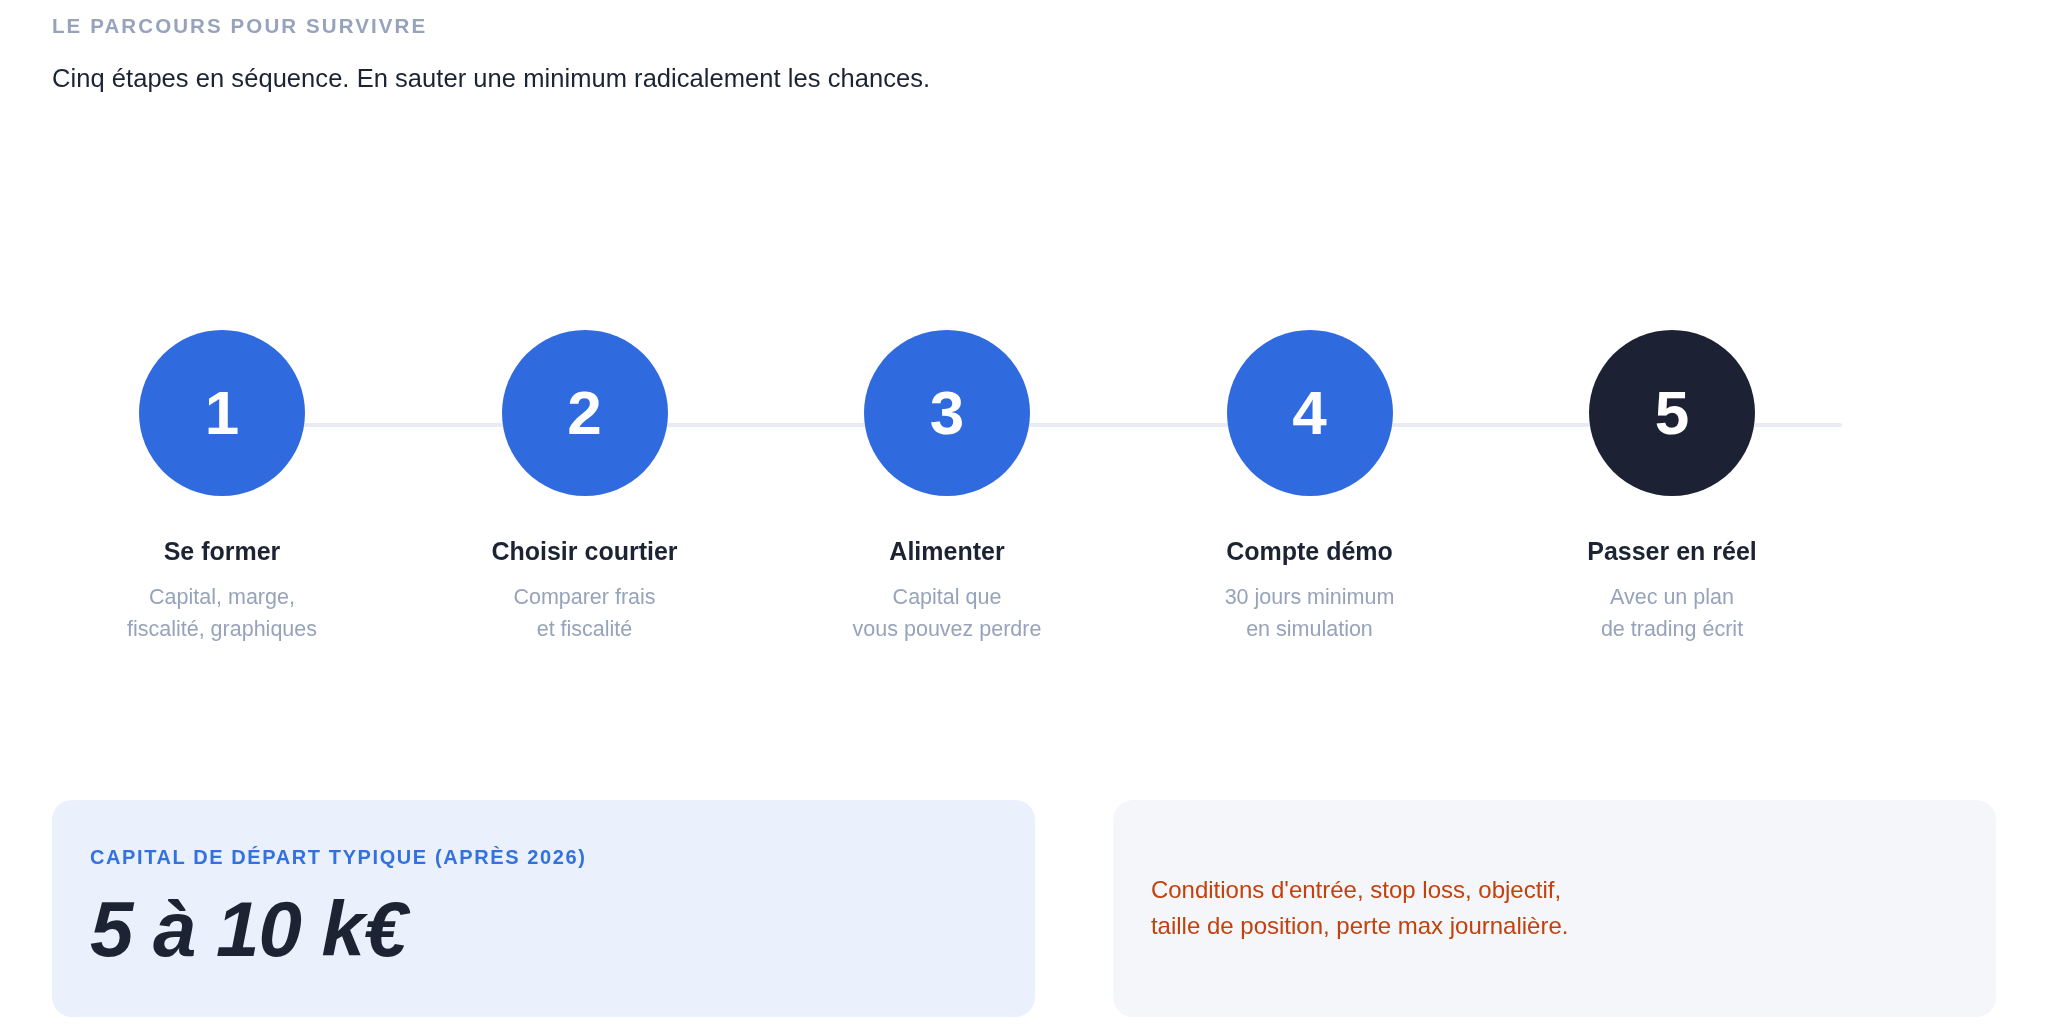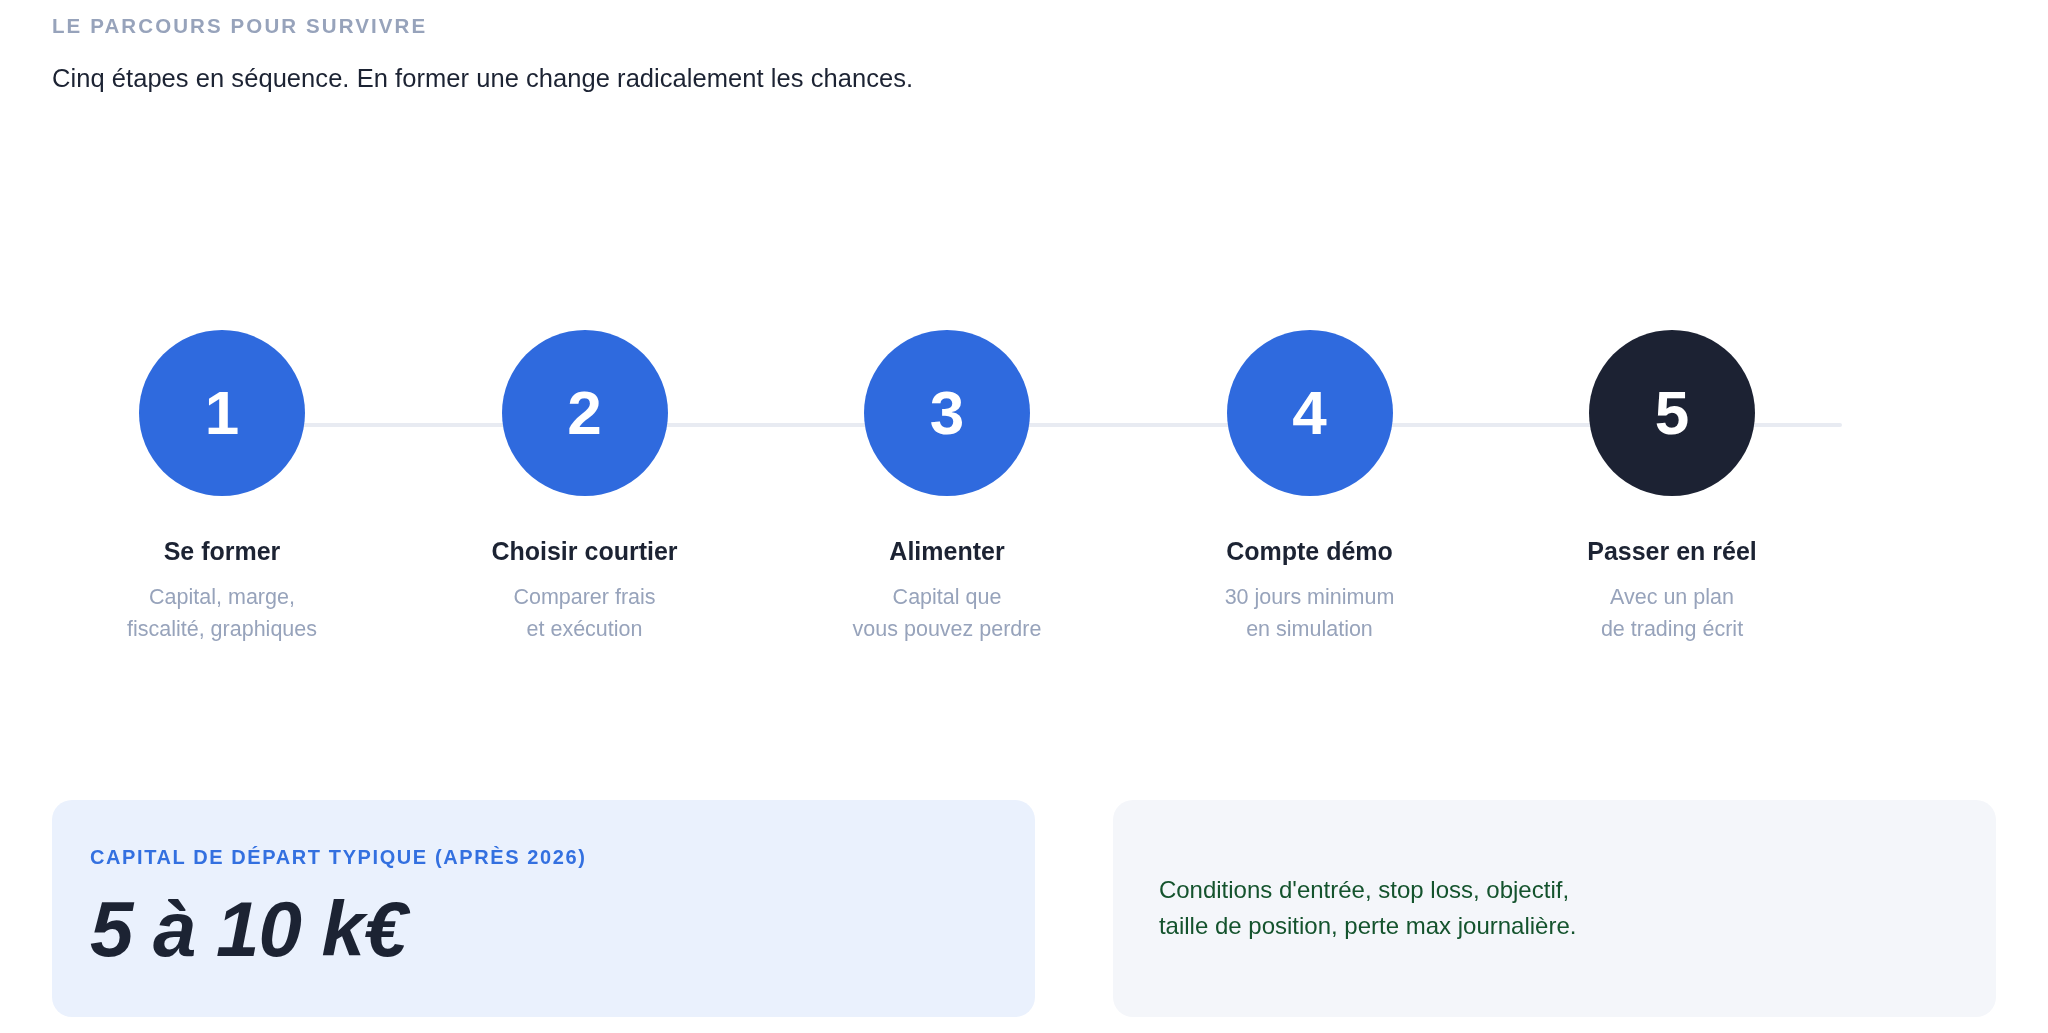--- a/index.html
+++ b/index.html
@@ -158,50 +158,49 @@
     color: #1c2333;
     line-height: 1.08;
     letter-spacing: -1px;
     white-space: nowrap;
     font-style: italic;
   }
   .card-body {
     margin-top: 26px;
     font-size: 24px;
     font-weight: 400;
-    color: #14532d;
+    color: #c2410c;
     line-height: 1.5;
     white-space: pre-line;
-    margin-left: 8px;
   }
 </style>
 </head>
 <body>
 
 <div class="page">
 
   <div class="eyebrow">LE PARCOURS POUR SURVIVRE</div>
-  <div class="lede">Cinq étapes en séquence. En former une change radicalement les chances.</div>
+  <div class="lede">Cinq étapes en séquence. En sauter une minimum radicalement les chances.</div>
 
   <div class="stepper">
     <div class="track"></div>
     <div class="steps">
 
       <div class="step">
         <div class="bubble">1</div>
         <div class="step-title">Se former</div>
         <div class="step-desc">Capital, marge,
 fiscalité, graphiques</div>
       </div>
 
       <div class="step">
         <div class="bubble">2</div>
         <div class="step-title">Choisir courtier</div>
         <div class="step-desc">Comparer frais
-et exécution</div>
+et fiscalité</div>
       </div>
 
       <div class="step">
         <div class="bubble">3</div>
         <div class="step-title">Alimenter</div>
         <div class="step-desc">Capital que
 vous pouvez perdre</div>
       </div>
 
       <div class="step">

